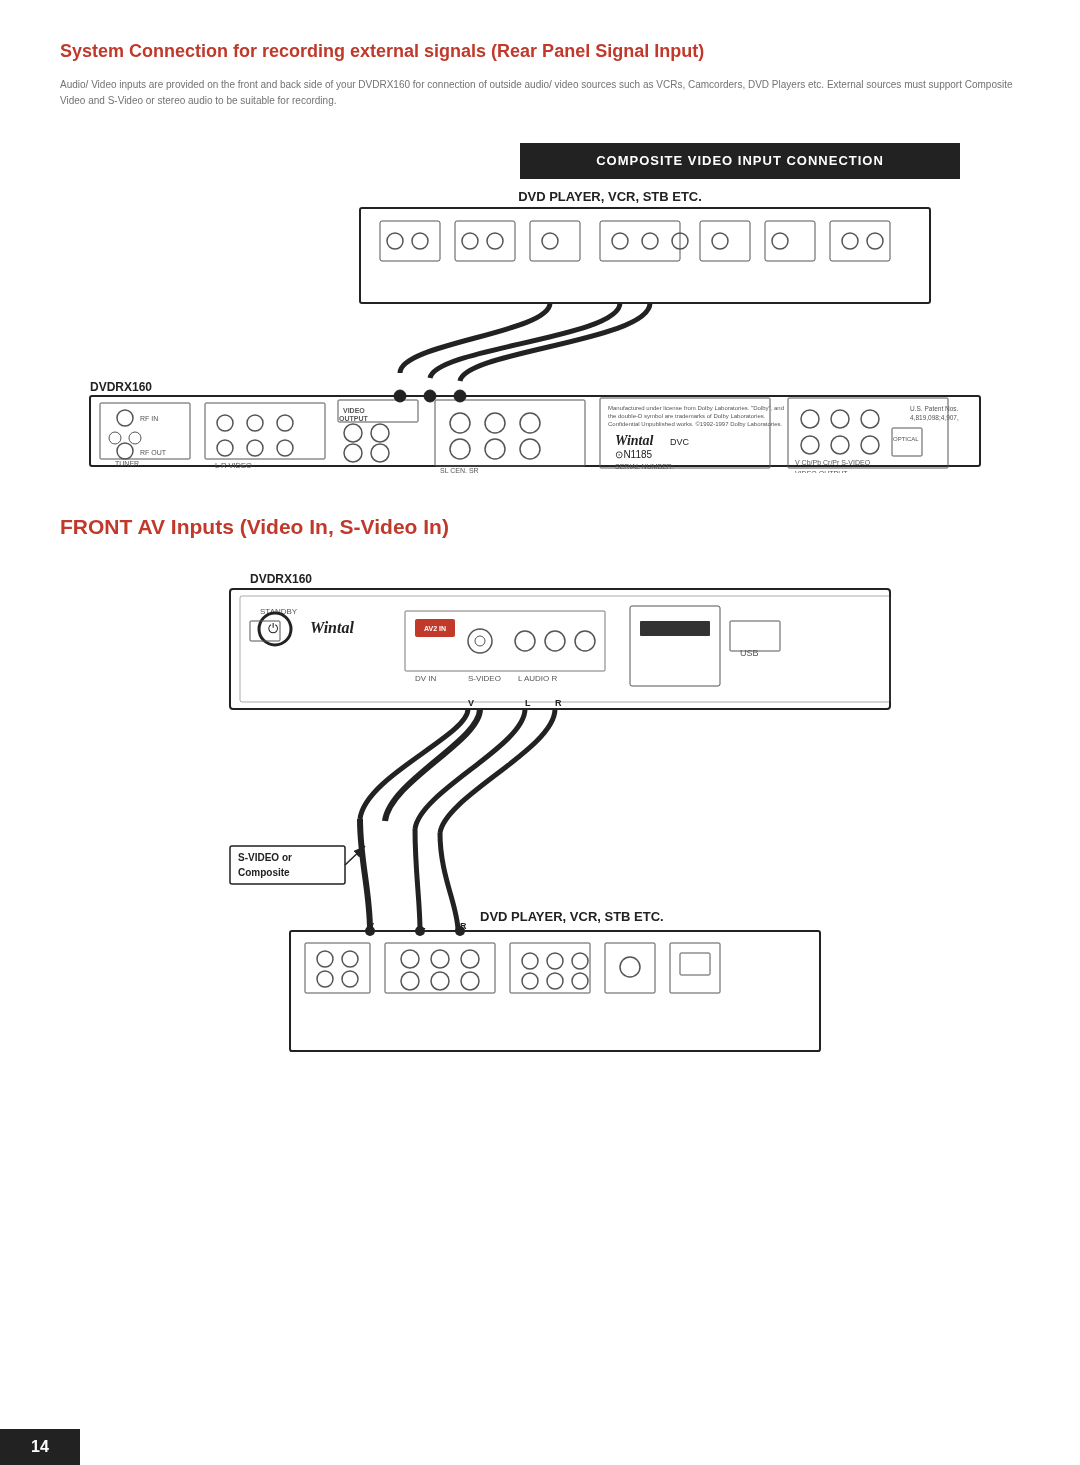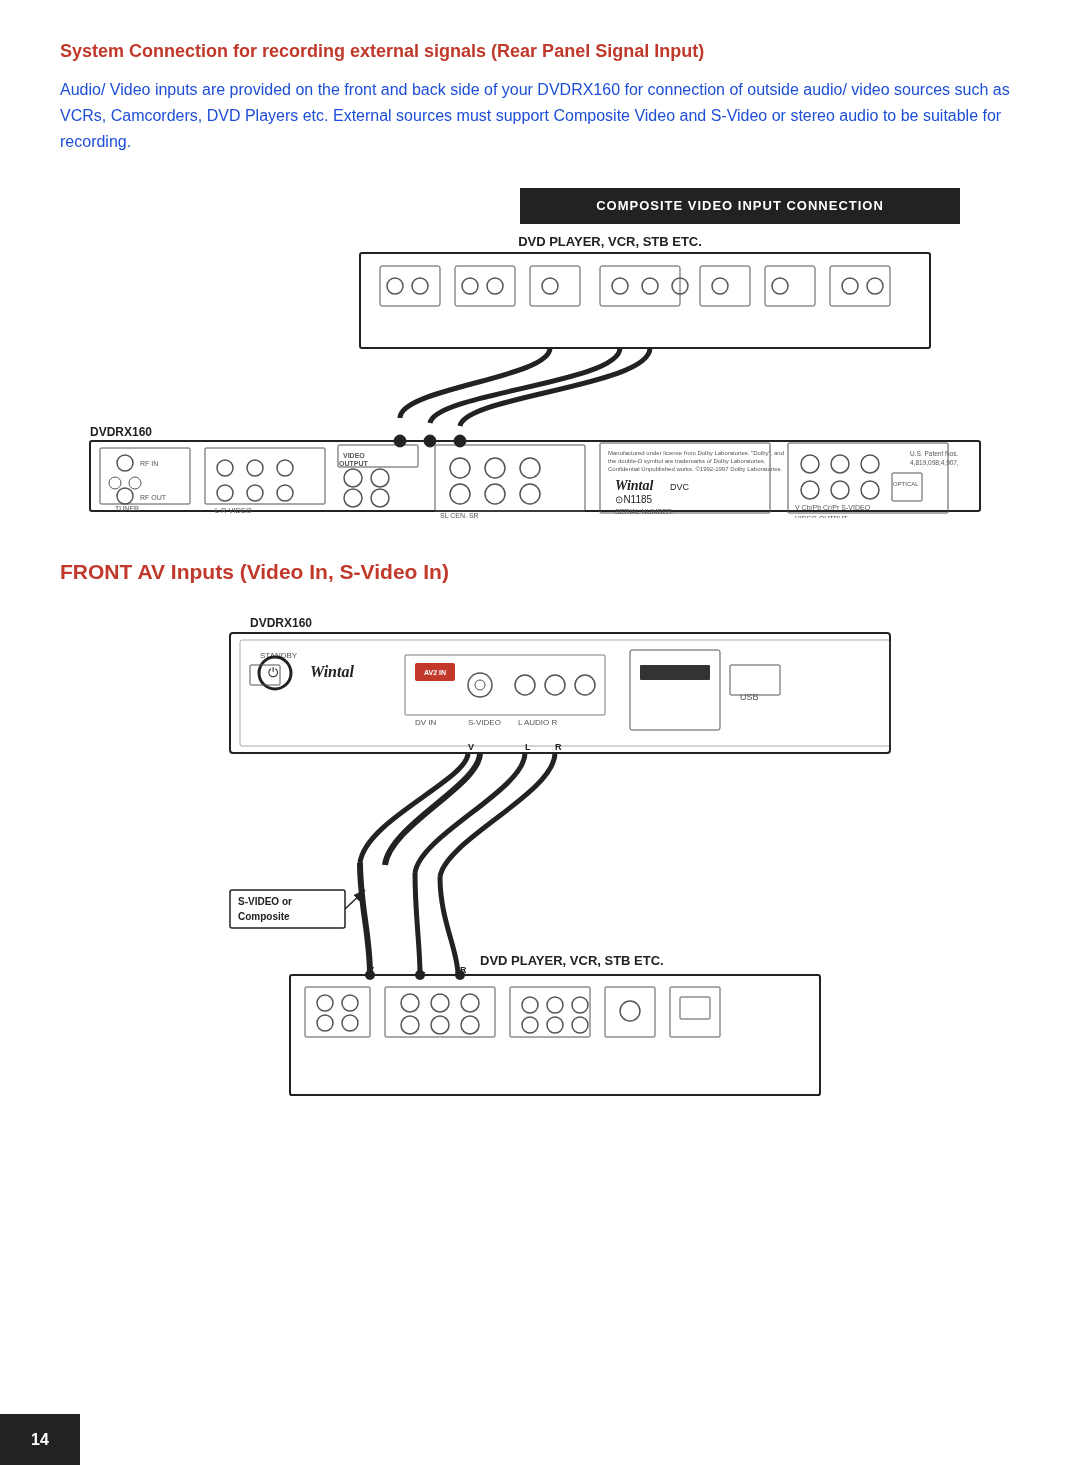--- a/index.html
+++ b/index.html
@@ -20,23 +20,23 @@
     
     .section-heading {
       font-size: 18px;
       font-weight: bold;
       color: #c0392b;
       margin-bottom: 14px;
       line-height: 1.3;
     }
 
     .intro-text {
-      font-size: 16px;
+      font-size: 10px;
       line-height: 1.6;
-      color: #1d4ed8;
+      color: #737373;
       margin-bottom: 24px;
     }
 
     
     .diagram-wrapper {
       position: relative;
       width: 100%;
       margin-bottom: 40px;
     }
 
@@ -49,21 +49,21 @@
       margin-top: 10px;
       line-height: 1.3;
     }
 
     
     .page-footer {
       position: absolute;
       bottom: 0;
       left: 0;
       width: 80px;
-      height: 51px;
+      height: 36px;
       background: #222;
       color: #fff;
       font-size: 16px;
       font-weight: bold;
       display: flex;
       align-items: center;
       justify-content: center;
     }
   </style>
 </head>

